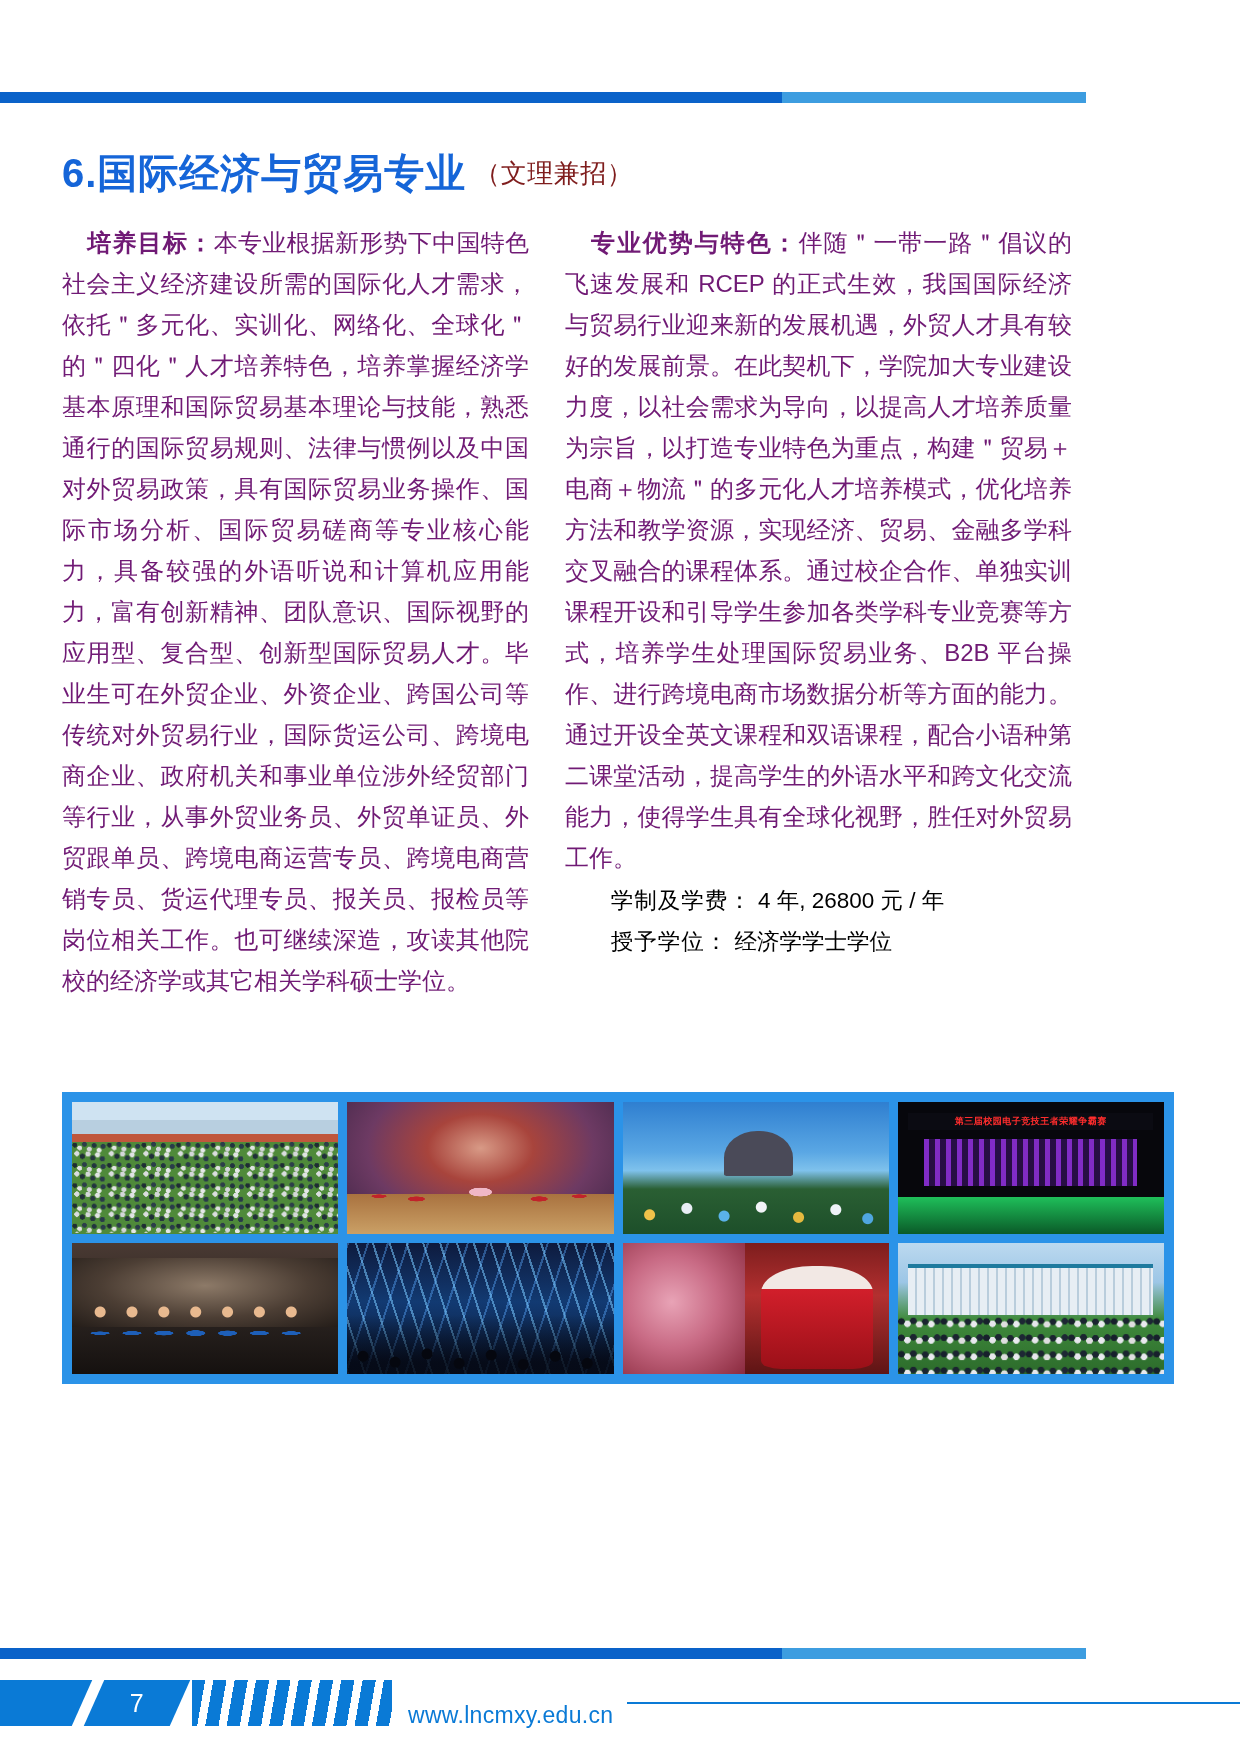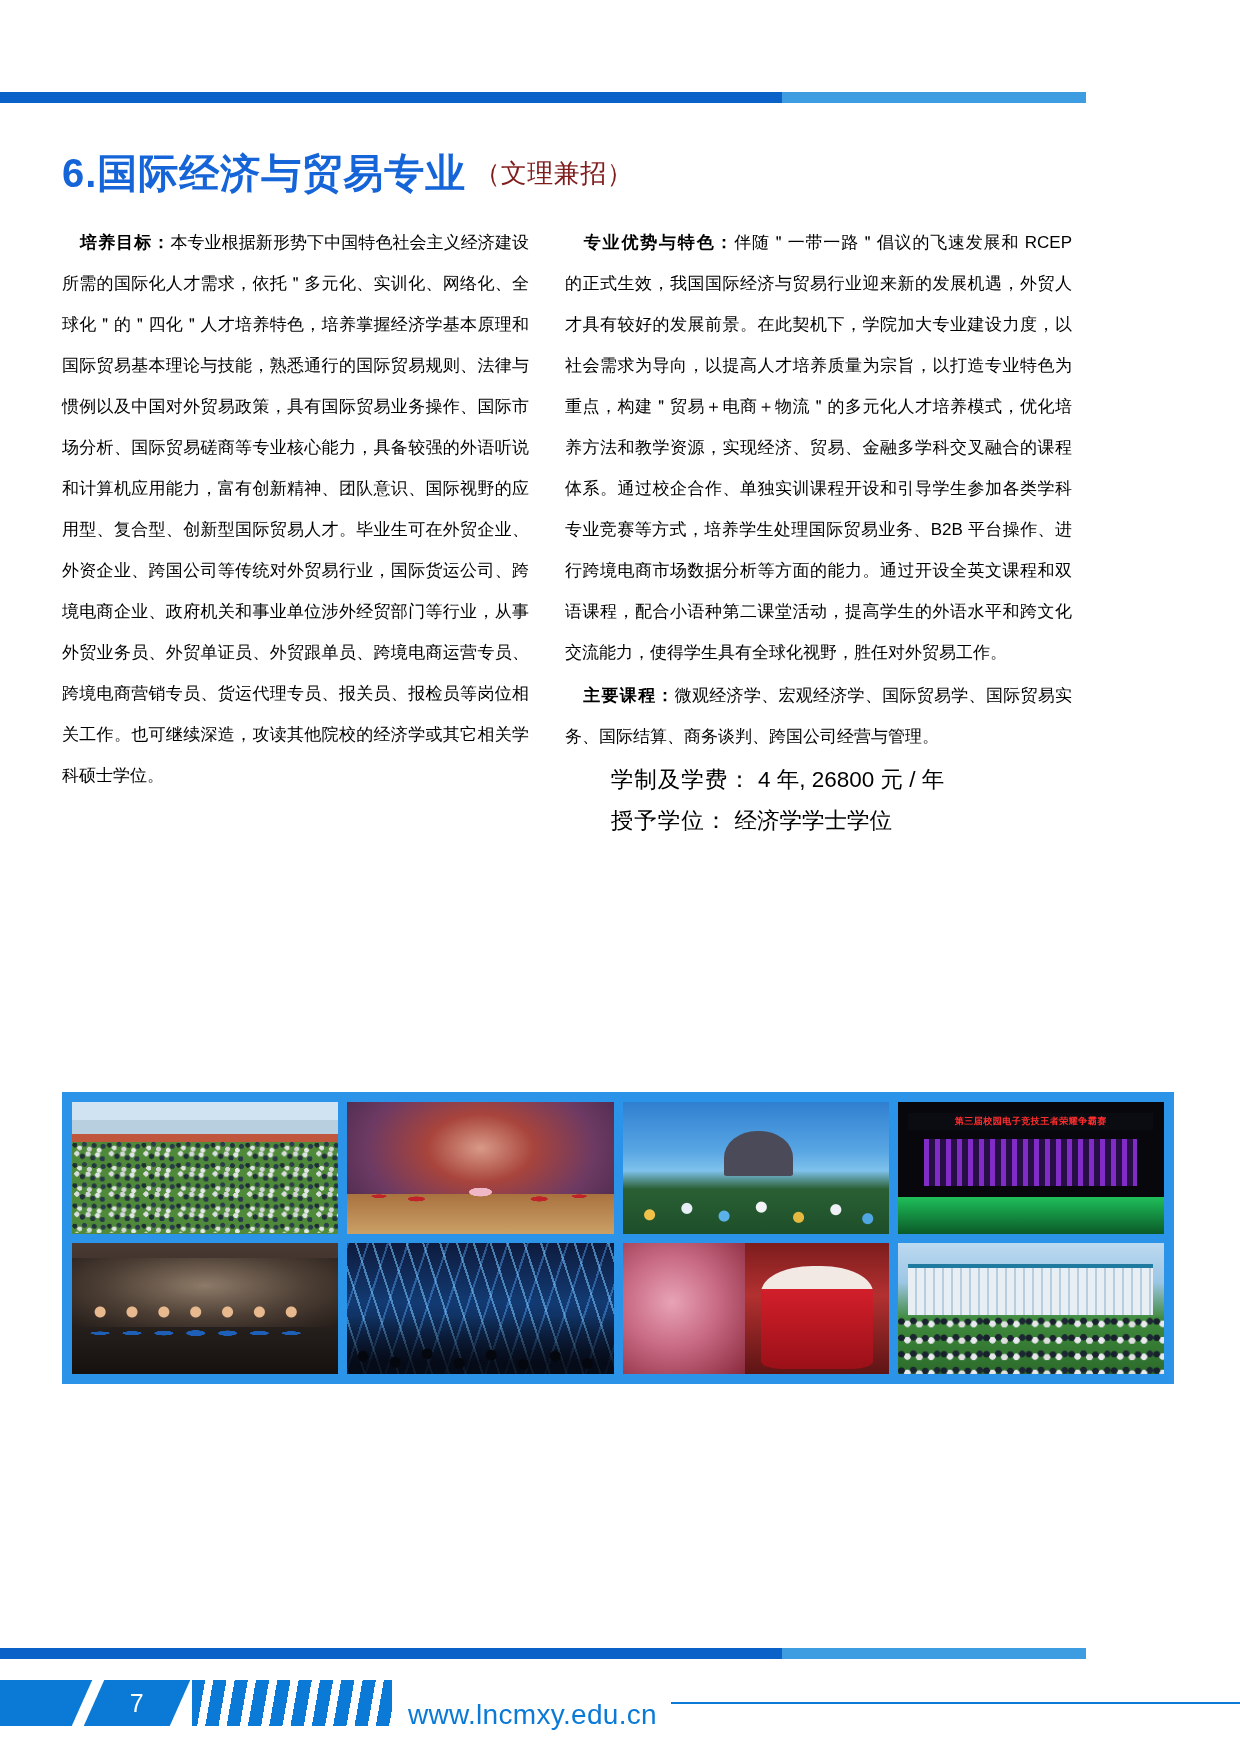--- a/index.html
+++ b/index.html
@@ -46,23 +46,23 @@
     position:absolute;
     left:62px; top:222px;
     width:1010px;
     display:flex;
     gap:36px;
   }
   .col { width:467px; }
   .col-right { width:507px; }
 
   p.para {
-    font-size:17px;
+    font-size:24px;
     line-height:41px;
-    color:#000000;
+    color:#701a75;
     text-align:justify;
     text-justify:inter-ideograph;
     font-family:"Liberation Sans","DejaVu Sans",sans-serif;
     margin-bottom:2px;
   }
   .lead {
     font-weight:700;
     letter-spacing:1px;
   }
   .lead-indent::before {
@@ -297,21 +297,21 @@
     font-family:"Liberation Sans","DejaVu Sans",sans-serif;
   }
   .fstripes {
     width:200px; height:46px;
     margin-left:12px;
     background:repeating-linear-gradient(100deg,#0a7ad6 0 13px,#ffffff 13px 21px);
   }
   .furl {
     margin-left:16px;
     color:#0a7ad6;
-    font-size:28px;
+    font-size:23px;
     letter-spacing:0.3px;
     font-family:"Liberation Sans","DejaVu Sans",sans-serif;
     white-space:nowrap;
     margin-top:24px;
   }
   .fline {
     flex:1;
     height:2px;
     background:#0a7ad6;
     margin-left:14px;
@@ -332,23 +332,20 @@
 
   <div class="col">
     <p class="para">
       <span class="lead lead-indent">培养目标：</span><span>本专业根据新形势下中国特色社会主义经济建设所需的国际化人才需求，依托＂多元化、实训化、网络化、全球化＂的＂四化＂人才培养特色，培养掌握经济学基本原理和国际贸易基本理论与技能，熟悉通行的国际贸易规则、法律与惯例以及中国对外贸易政策，具有国际贸易业务操作、国际市场分析、国际贸易磋商等专业核心能力，具备较强的外语听说和计算机应用能力，富有创新精神、团队意识、国际视野的应用型、复合型、创新型国际贸易人才。毕业生可在外贸企业、外资企业、跨国公司等传统对外贸易行业，国际货运公司、跨境电商企业、政府机关和事业单位涉外经贸部门等行业，从事外贸业务员、外贸单证员、外贸跟单员、跨境电商运营专员、跨境电商营销专员、货运代理专员、报关员、报检员等岗位相关工作。也可继续深造，攻读其他院校的经济学或其它相关学科硕士学位。</span>
     </p>
   </div>
 
   <div class="col col-right">
     <p class="para">
       <span class="lead lead-indent">专业优势与特色：</span><span>伴随＂一带一路＂倡议的飞速发展和 RCEP 的正式生效，我国国际经济与贸易行业迎来新的发展机遇，外贸人才具有较好的发展前景。在此契机下，学院加大专业建设力度，以社会需求为导向，以提高人才培养质量为宗旨，以打造专业特色为重点，构建＂贸易＋电商＋物流＂的多元化人才培养模式，优化培养方法和教学资源，实现经济、贸易、金融多学科交叉融合的课程体系。通过校企合作、单独实训课程开设和引导学生参加各类学科专业竞赛等方式，培养学生处理国际贸易业务、B2B 平台操作、进行跨境电商市场数据分析等方面的能力。通过开设全英文课程和双语课程，配合小语种第二课堂活动，提高学生的外语水平和跨文化交流能力，使得学生具有全球化视野，胜任对外贸易工作。</span>
-    </p>
-    <p class="para">
-      <span class="lead lead-indent">主要课程：</span><span>微观经济学、宏观经济学、国际贸易学、国际贸易实务、国际结算、商务谈判、跨国公司经营与管理。</span>
     </p>
     <div class="kv">
       <span class="k">学制及学费：</span>
       <span>4 年, 26800 元 / 年</span>
     </div>
     <div class="kv">
       <span class="k">授予学位：</span>
       <span>经济学学士学位</span>
     </div>
   </div>

